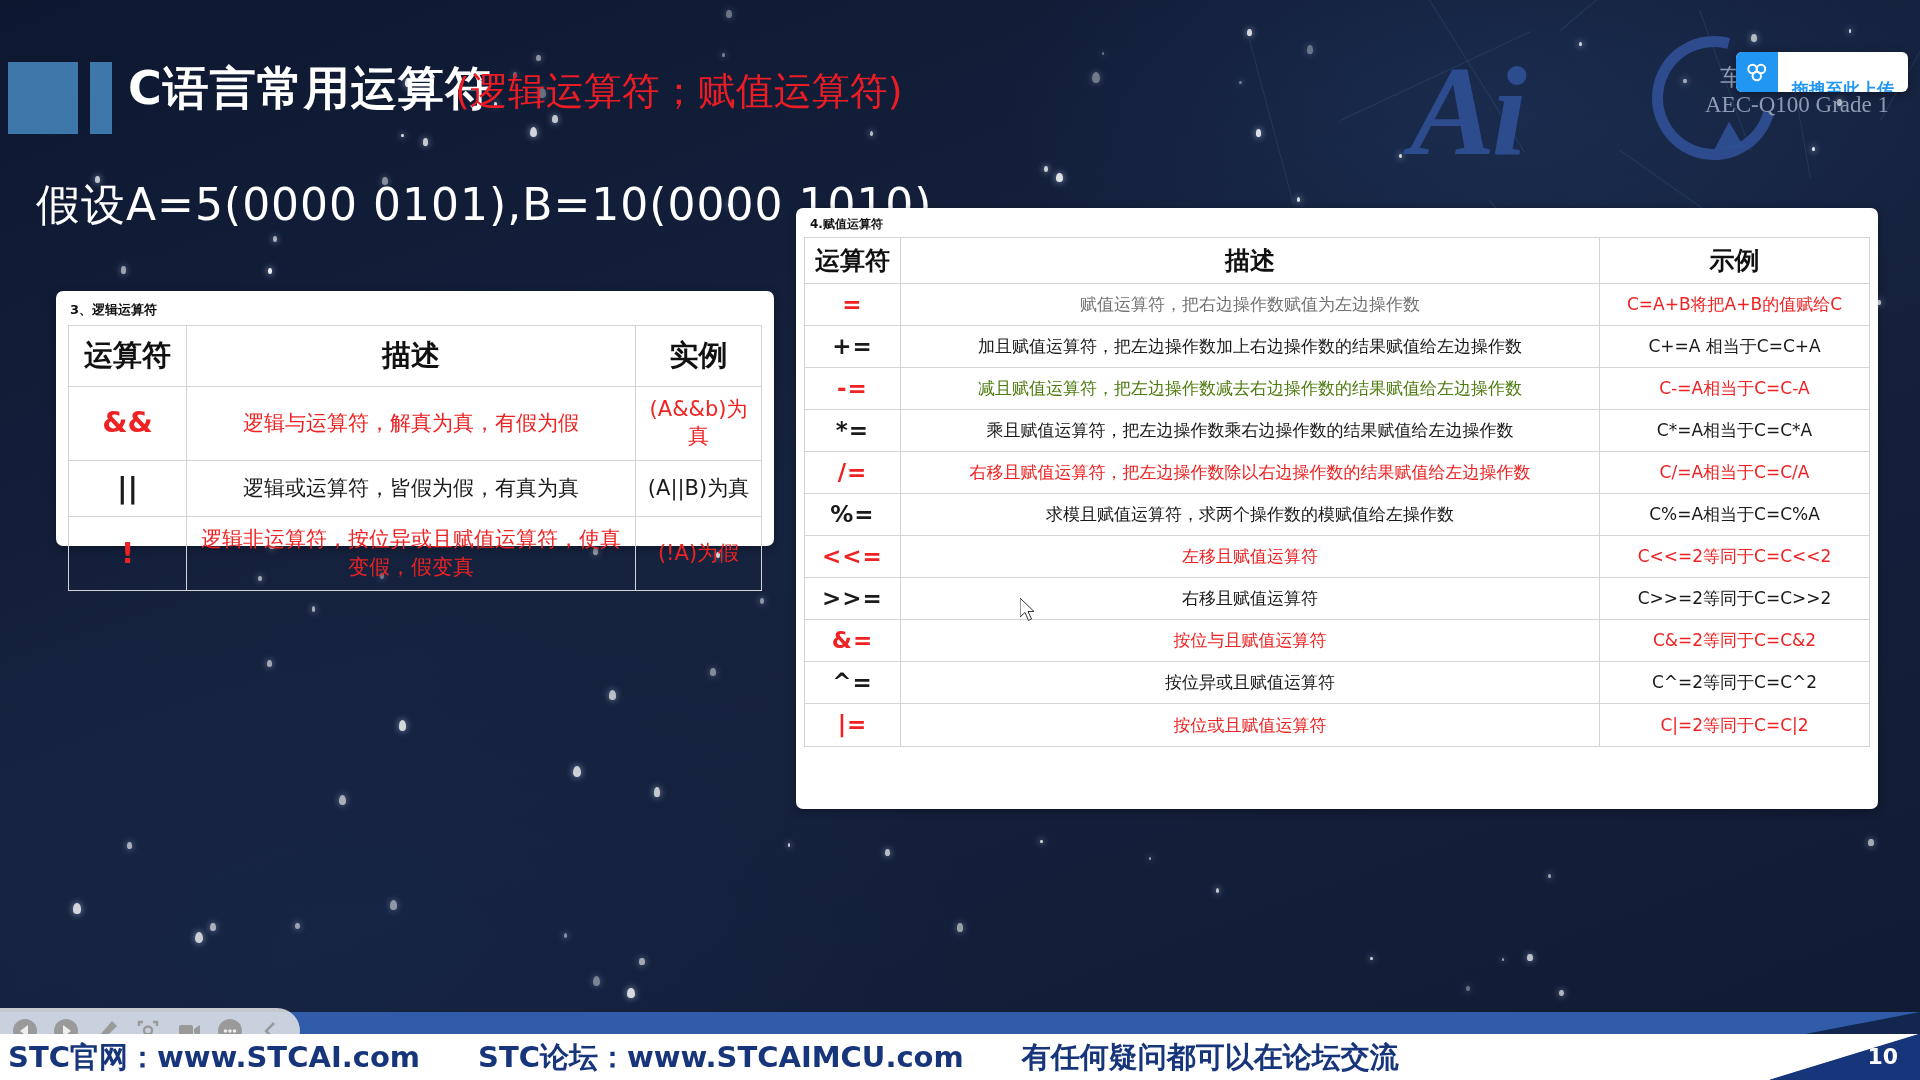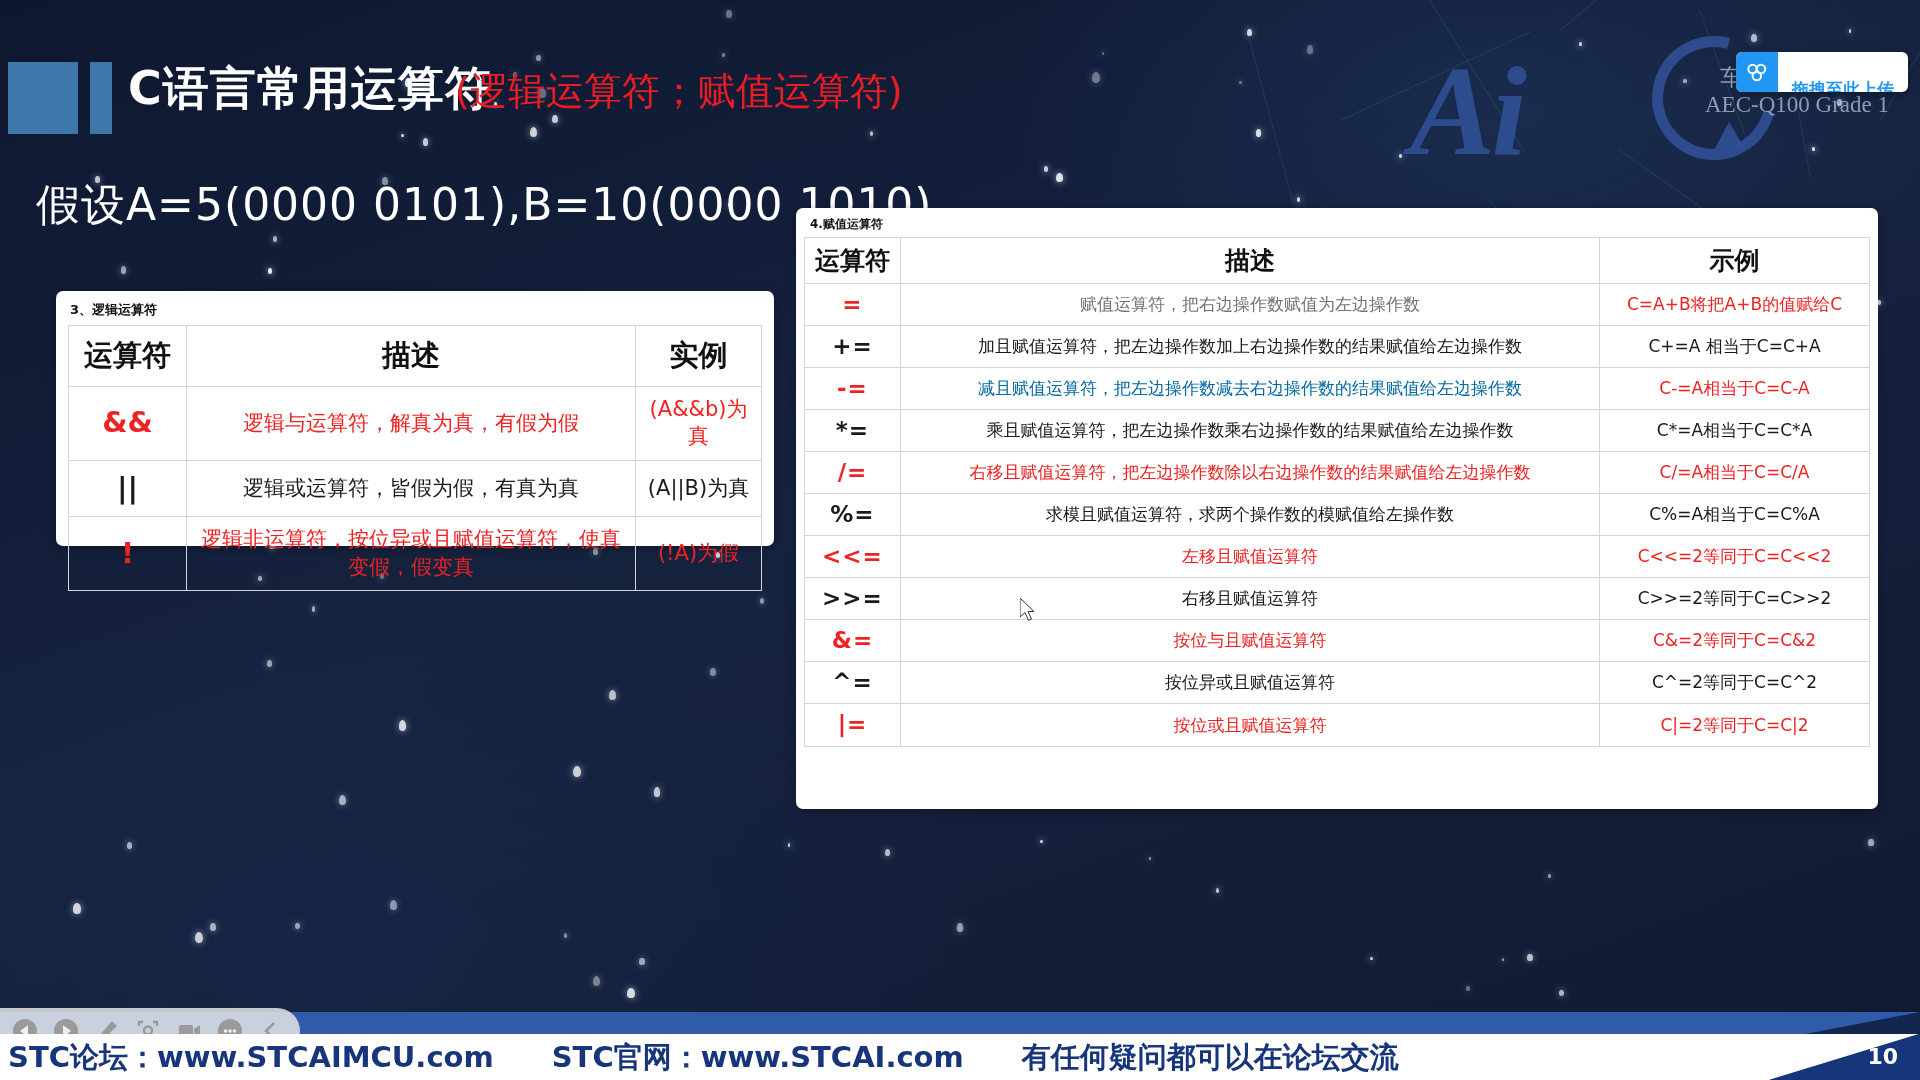--- a/index.html
+++ b/index.html
@@ -357,21 +357,21 @@
             <td style="color: #737373;">赋值运算符，把右边操作数赋值为左边操作数</td>
             <td style="color: rgb(238, 34, 34);">C=A+B将把A+B的值赋给C</td>
           </tr>
           <tr>
             <td class="opcell" style="color: rgb(26, 26, 26);">+=</td>
             <td style="color: rgb(26, 26, 26);">加且赋值运算符，把左边操作数加上右边操作数的结果赋值给左边操作数</td>
             <td style="color: rgb(26, 26, 26);">C+=A 相当于C=C+A</td>
           </tr>
           <tr>
             <td class="opcell" style="color: rgb(238, 34, 34);">-=</td>
-            <td style="color: #0369a1; text-align: center;">减且赋值运算符，把左边操作数减去右边操作数的结果赋值给左边操作数</td>
+            <td style="color: #4d7c0f; text-align: center;">减且赋值运算符，把左边操作数减去右边操作数的结果赋值给左边操作数</td>
             <td style="color: rgb(238, 34, 34);">C-=A相当于C=C-A</td>
           </tr>
           <tr>
             <td class="opcell" style="color: rgb(26, 26, 26);">*=</td>
             <td style="color: rgb(26, 26, 26);">乘且赋值运算符，把左边操作数乘右边操作数的结果赋值给左边操作数</td>
             <td style="color: rgb(26, 26, 26);">C*=A相当于C=C*A</td>
           </tr>
           <tr>
             <td class="opcell" style="color: rgb(238, 34, 34);">/=</td>
             <td style="color: rgb(238, 34, 34);">右移且赋值运算符，把左边操作数除以右边操作数的结果赋值给左边操作数</td>
@@ -460,21 +460,21 @@
     </div>
     <div class="tb-btn">
       <svg width="22" height="26" viewBox="0 0 22 26">
           <polyline points="14,5 6,13 14,21" fill="none" stroke="#9a9a9a" stroke-width="2.6"></polyline>
         </svg>
     </div>
   </div>
 
   <div id="bottom-bar">
     <div id="bottom-text">
+      <span>STC官网：www.STCAI.com</span>
       <span>STC论坛：www.STCAIMCU.com</span>
-      <span>STC官网：www.STCAI.com</span>
       <span>有任何疑问都可以在论坛交流</span>
     </div>
     <div id="bb-corner"></div>
     <div id="page-num">10</div>
   </div>
 
 </div>
 
 </body></html>

